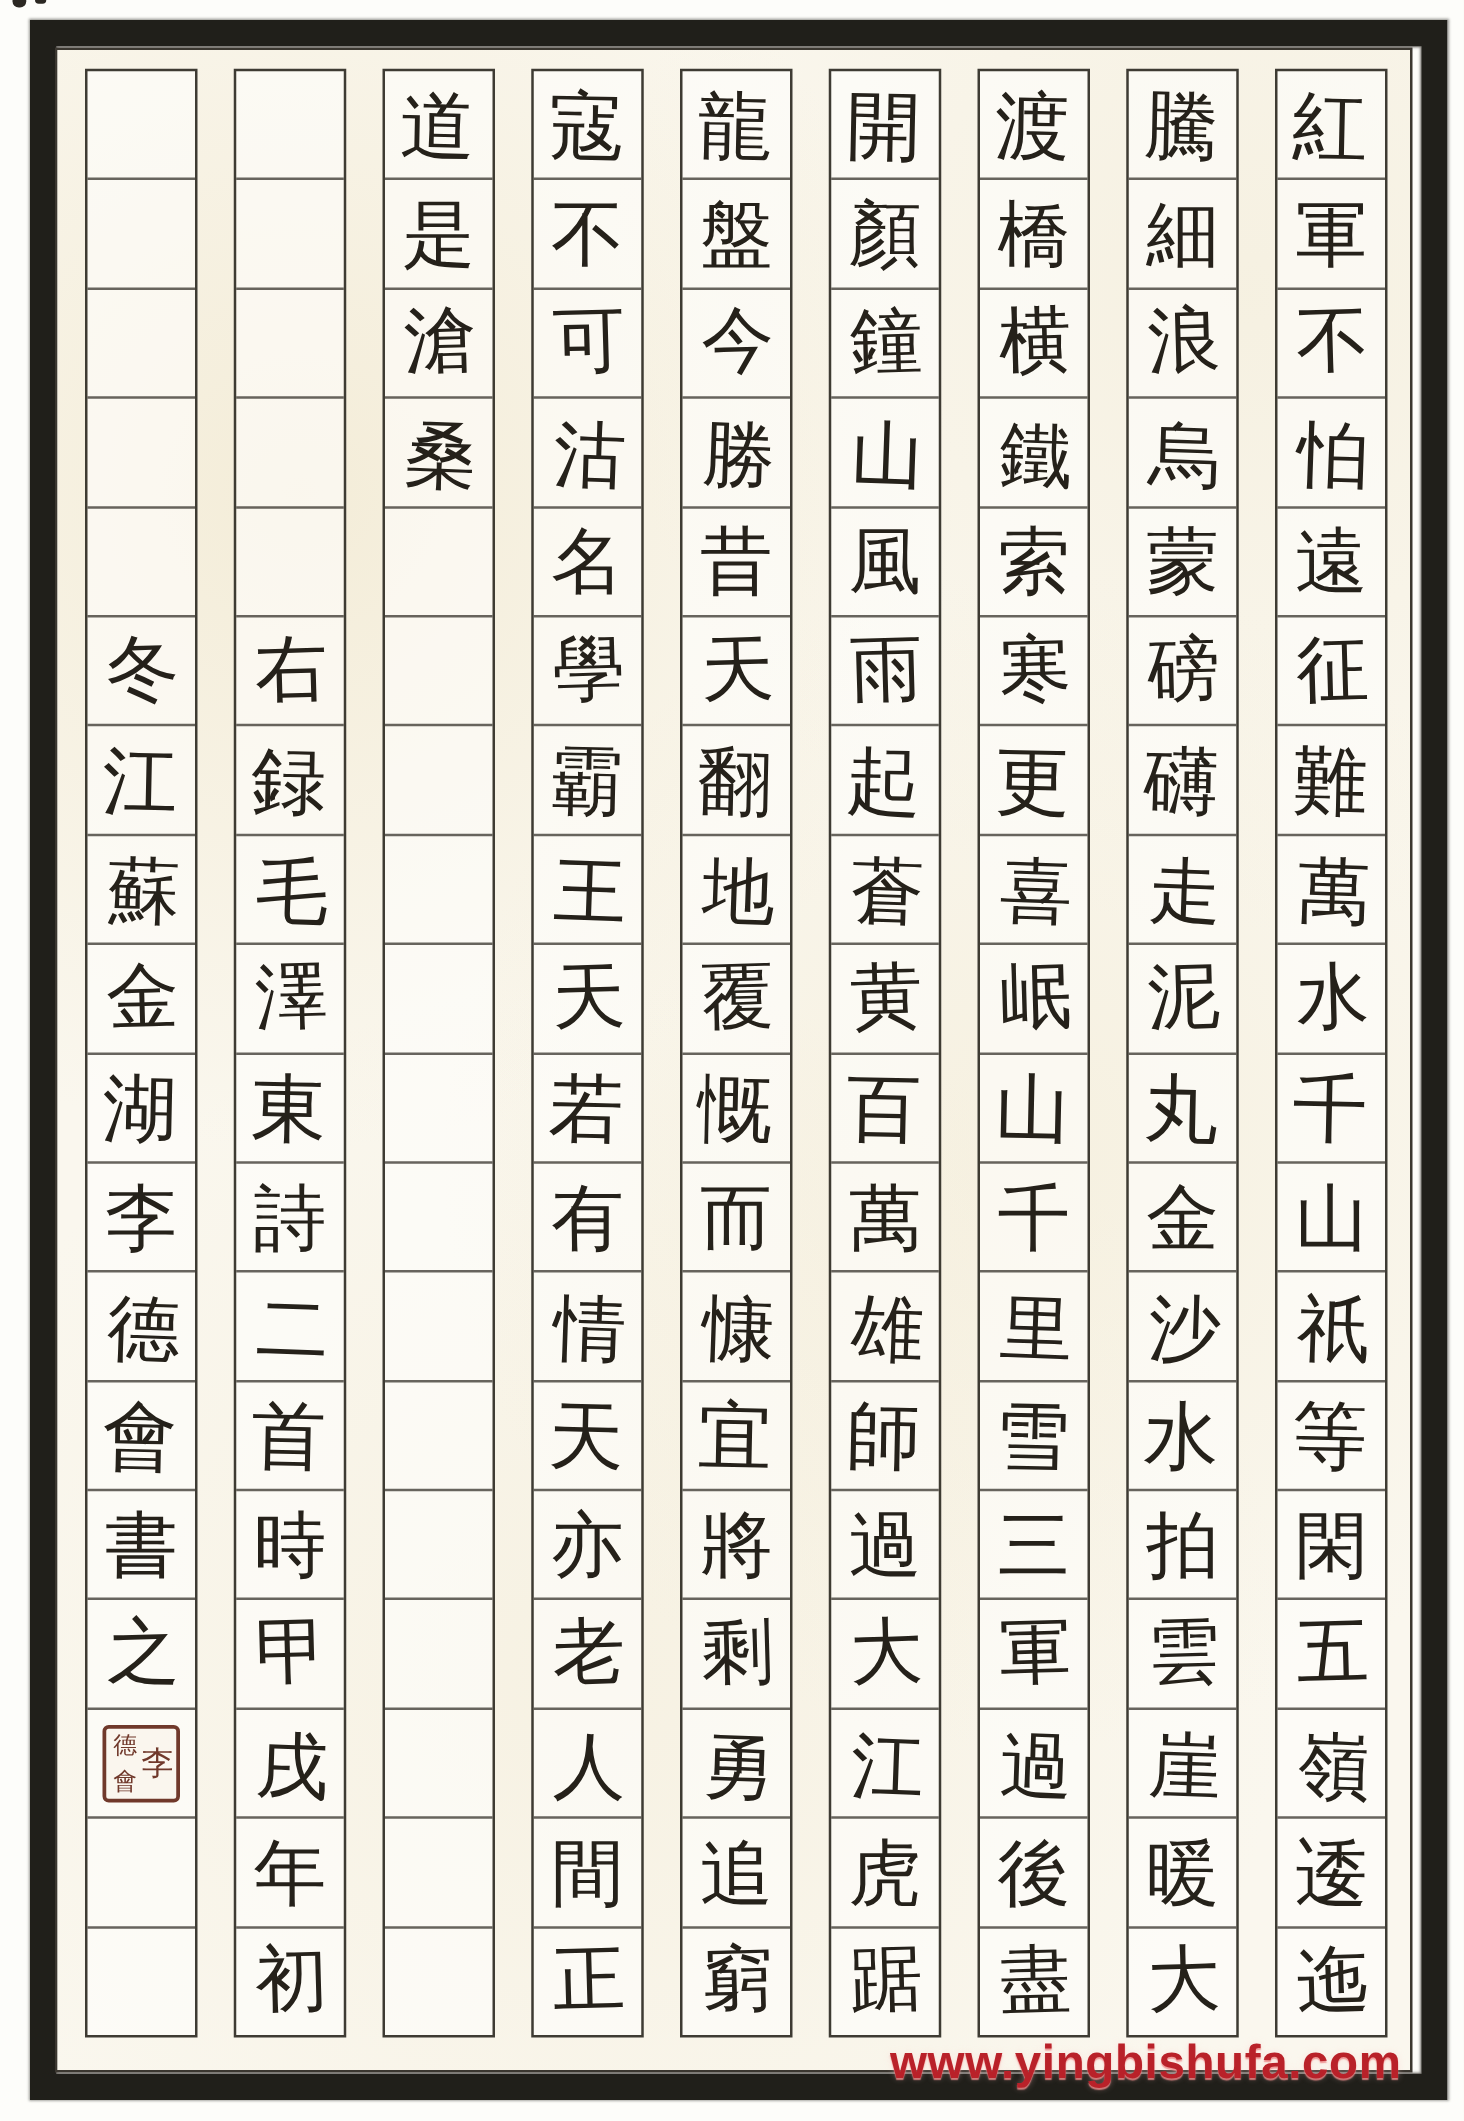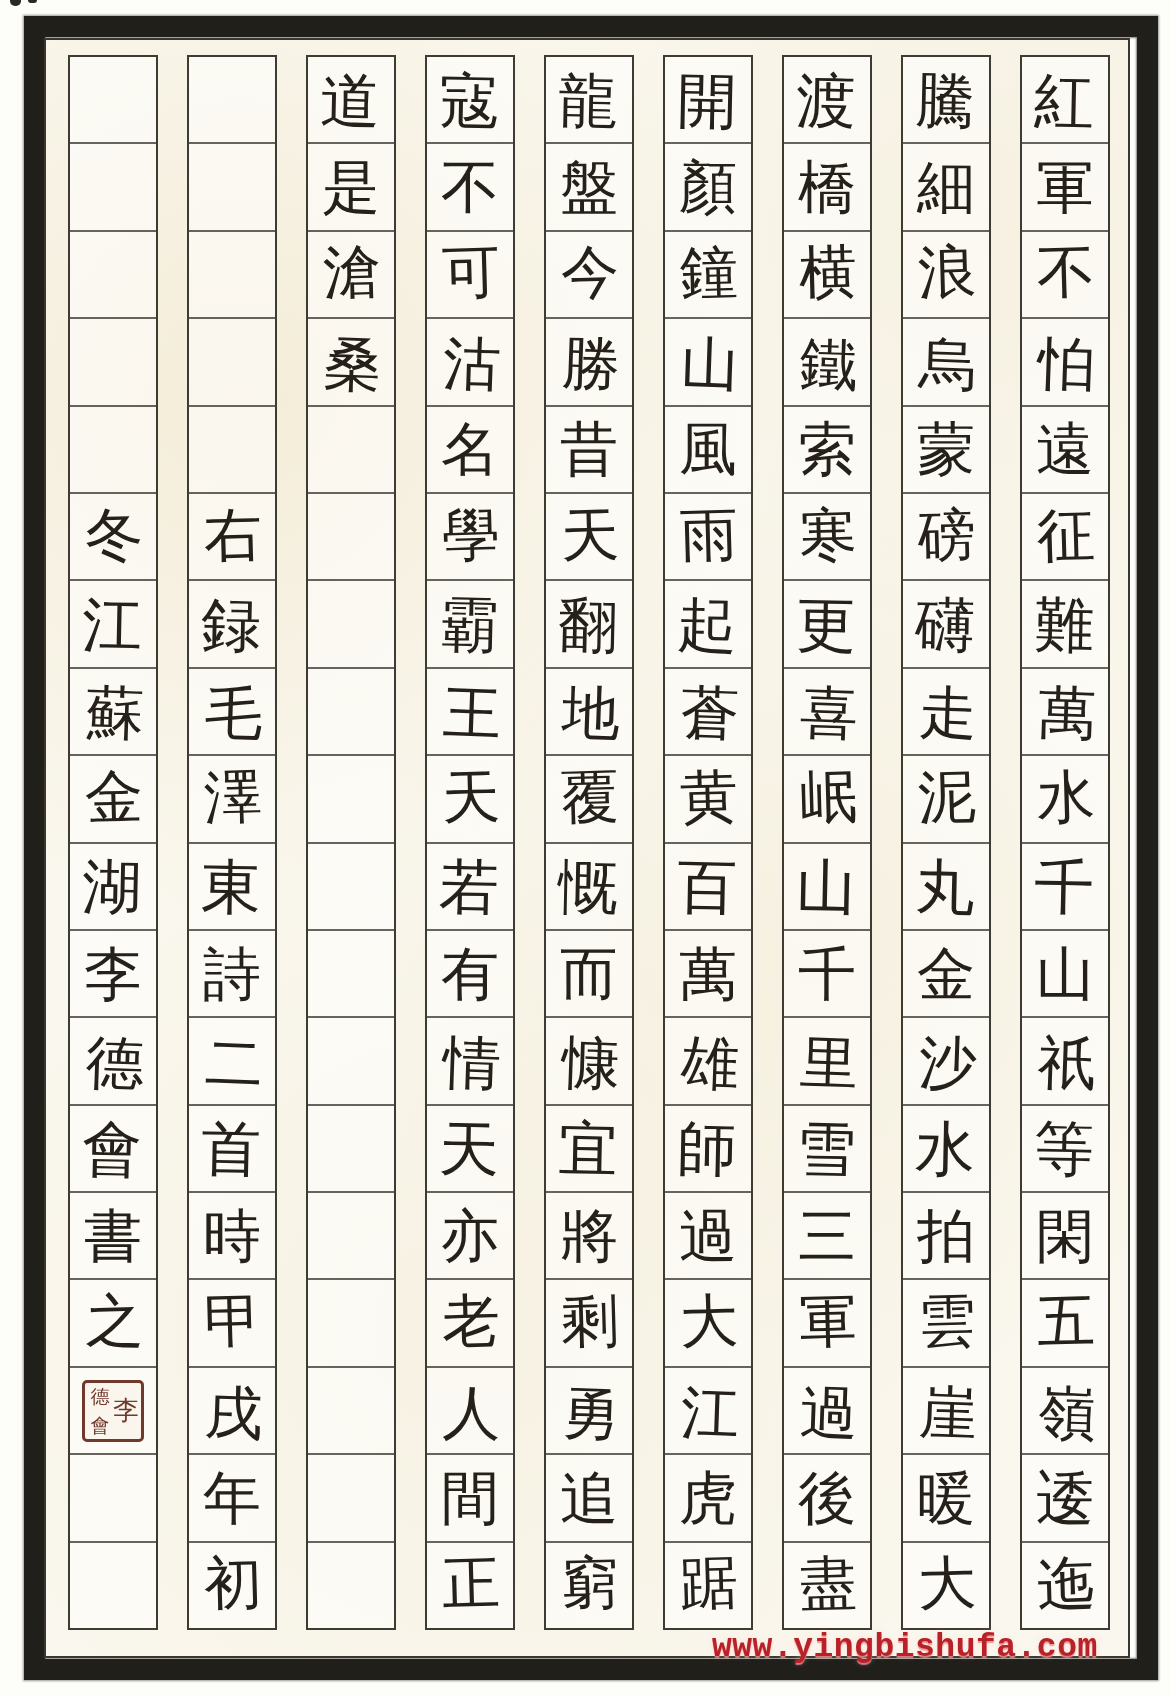--- a/index.html
+++ b/index.html
@@ -66,22 +66,22 @@
     display:flex; flex-direction:row; align-items:stretch;
     color:#70392b; padding:2px;
   }
   .seal-left { flex:1; display:flex; flex-direction:column; justify-content:space-between; }
   .seal-left div { font-size:19px; line-height:1.2; text-align:center; }
   .seal-right { flex:1; display:flex; align-items:center; justify-content:center; font-size:26px; }
 
   
   .watermark {
     position:absolute; left:712px; top:1629px; z-index:5;
-    font-family:Liberation Mono, monospace; font-weight:bold;
-    font-size:33px; letter-spacing:0.5px; color:#b92129;
+    font-family:Liberation Sans, sans-serif; font-weight:bold;
+    font-size:38px; letter-spacing:0.5px; color:#b92129;
     text-shadow: 0 2px 1px rgba(236,135,135,.85), 0 0 6px rgba(255,205,205,.4);
     white-space:nowrap;
   }
 </style>
 </head>
 <body>
 
 <div style="position:absolute; inset:0;">
   <div class="corner-mark">
     <div class="m1"></div>

